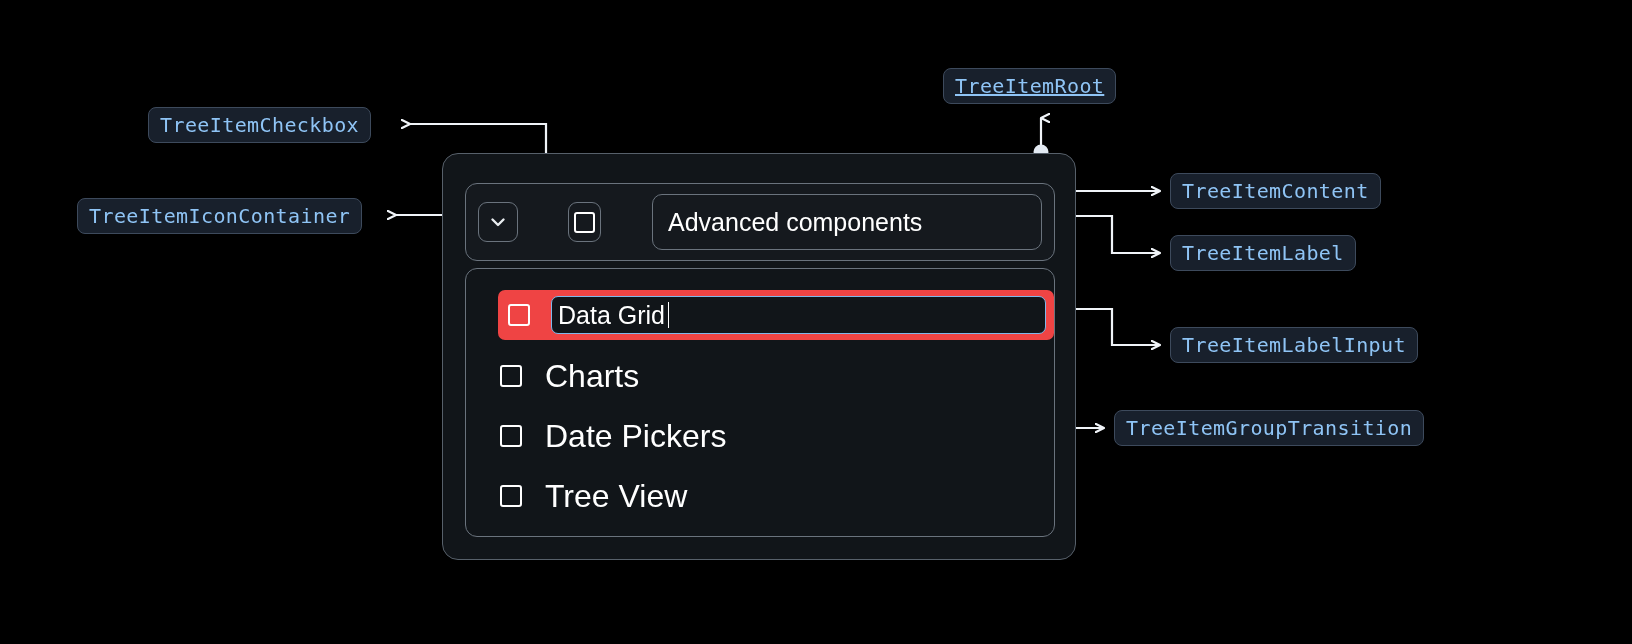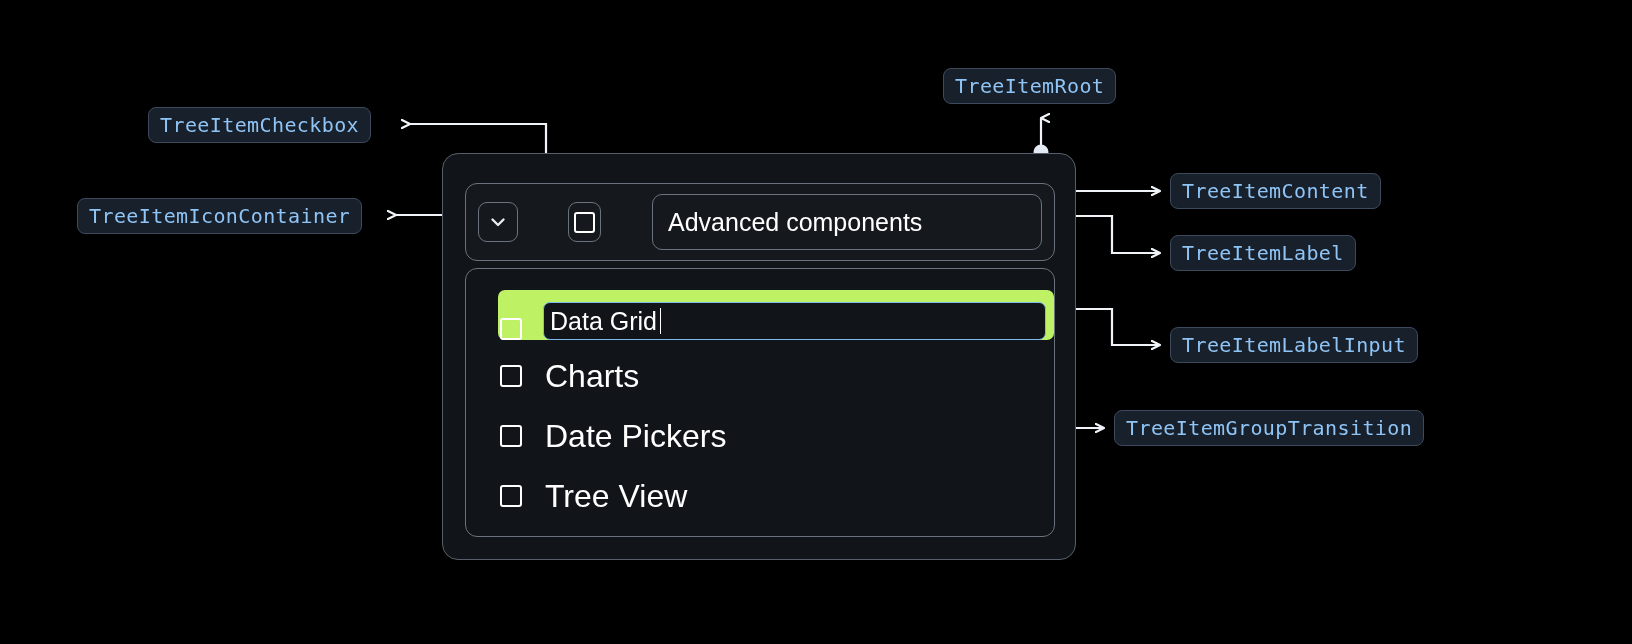--- a/index.html
+++ b/index.html
@@ -137,28 +137,27 @@
   }
   .tree-row {
     box-sizing: border-box;
     height: 48px;
     display: flex;
     align-items: center;
     padding-left: 34px;
     margin-bottom: 12px;
   }
   .tree-row.selected {
-    background: #bef264;
+    background: #ef4444;
     border-radius: 7px;
     margin-left: 32px;
     margin-right: 0;
-    padding-left: 2px;
+    padding-left: 10px;
     width: 556px;
     height: 50px;
-    align-items: flex-end;
   }
   .row-cb {
     flex: 0 0 auto;
     width: 22px;
     height: 22px;
     box-sizing: border-box;
     border: 2.5px solid #ffffff;
     border-radius: 3px;
   }
   .row-label {
@@ -233,21 +232,21 @@
       <circle cx="1041" cy="216" r="7.5"></circle>
       <circle cx="1040" cy="309" r="7.5"></circle>
       <circle cx="1053" cy="428" r="7.5"></circle>
     </g>
   </svg>
 
   <div class="chip" style="left:148px; top:107px;">TreeItemCheckbox</div>
 
   <div class="chip" style="left:77px; top:198px;">TreeItemIconContainer</div>
 
-  <div class="chip" style="left:943px; top:68px;">TreeItemRoot</div>
+  <div class="chip" style="left:943px; top:68px;text-decoration:underline;">TreeItemRoot</div>
 
   <div class="chip" style="left:1170px; top:173px;">TreeItemContent</div>
 
   <div class="chip" style="left:1170px; top:235px;">TreeItemLabel</div>
 
   <div class="chip" style="left:1170px; top:327px;">TreeItemLabelInput</div>
 
   <div class="chip" style="left:1114px; top:410px;">TreeItemGroupTransition</div>
 
   <div id="tree-root">

